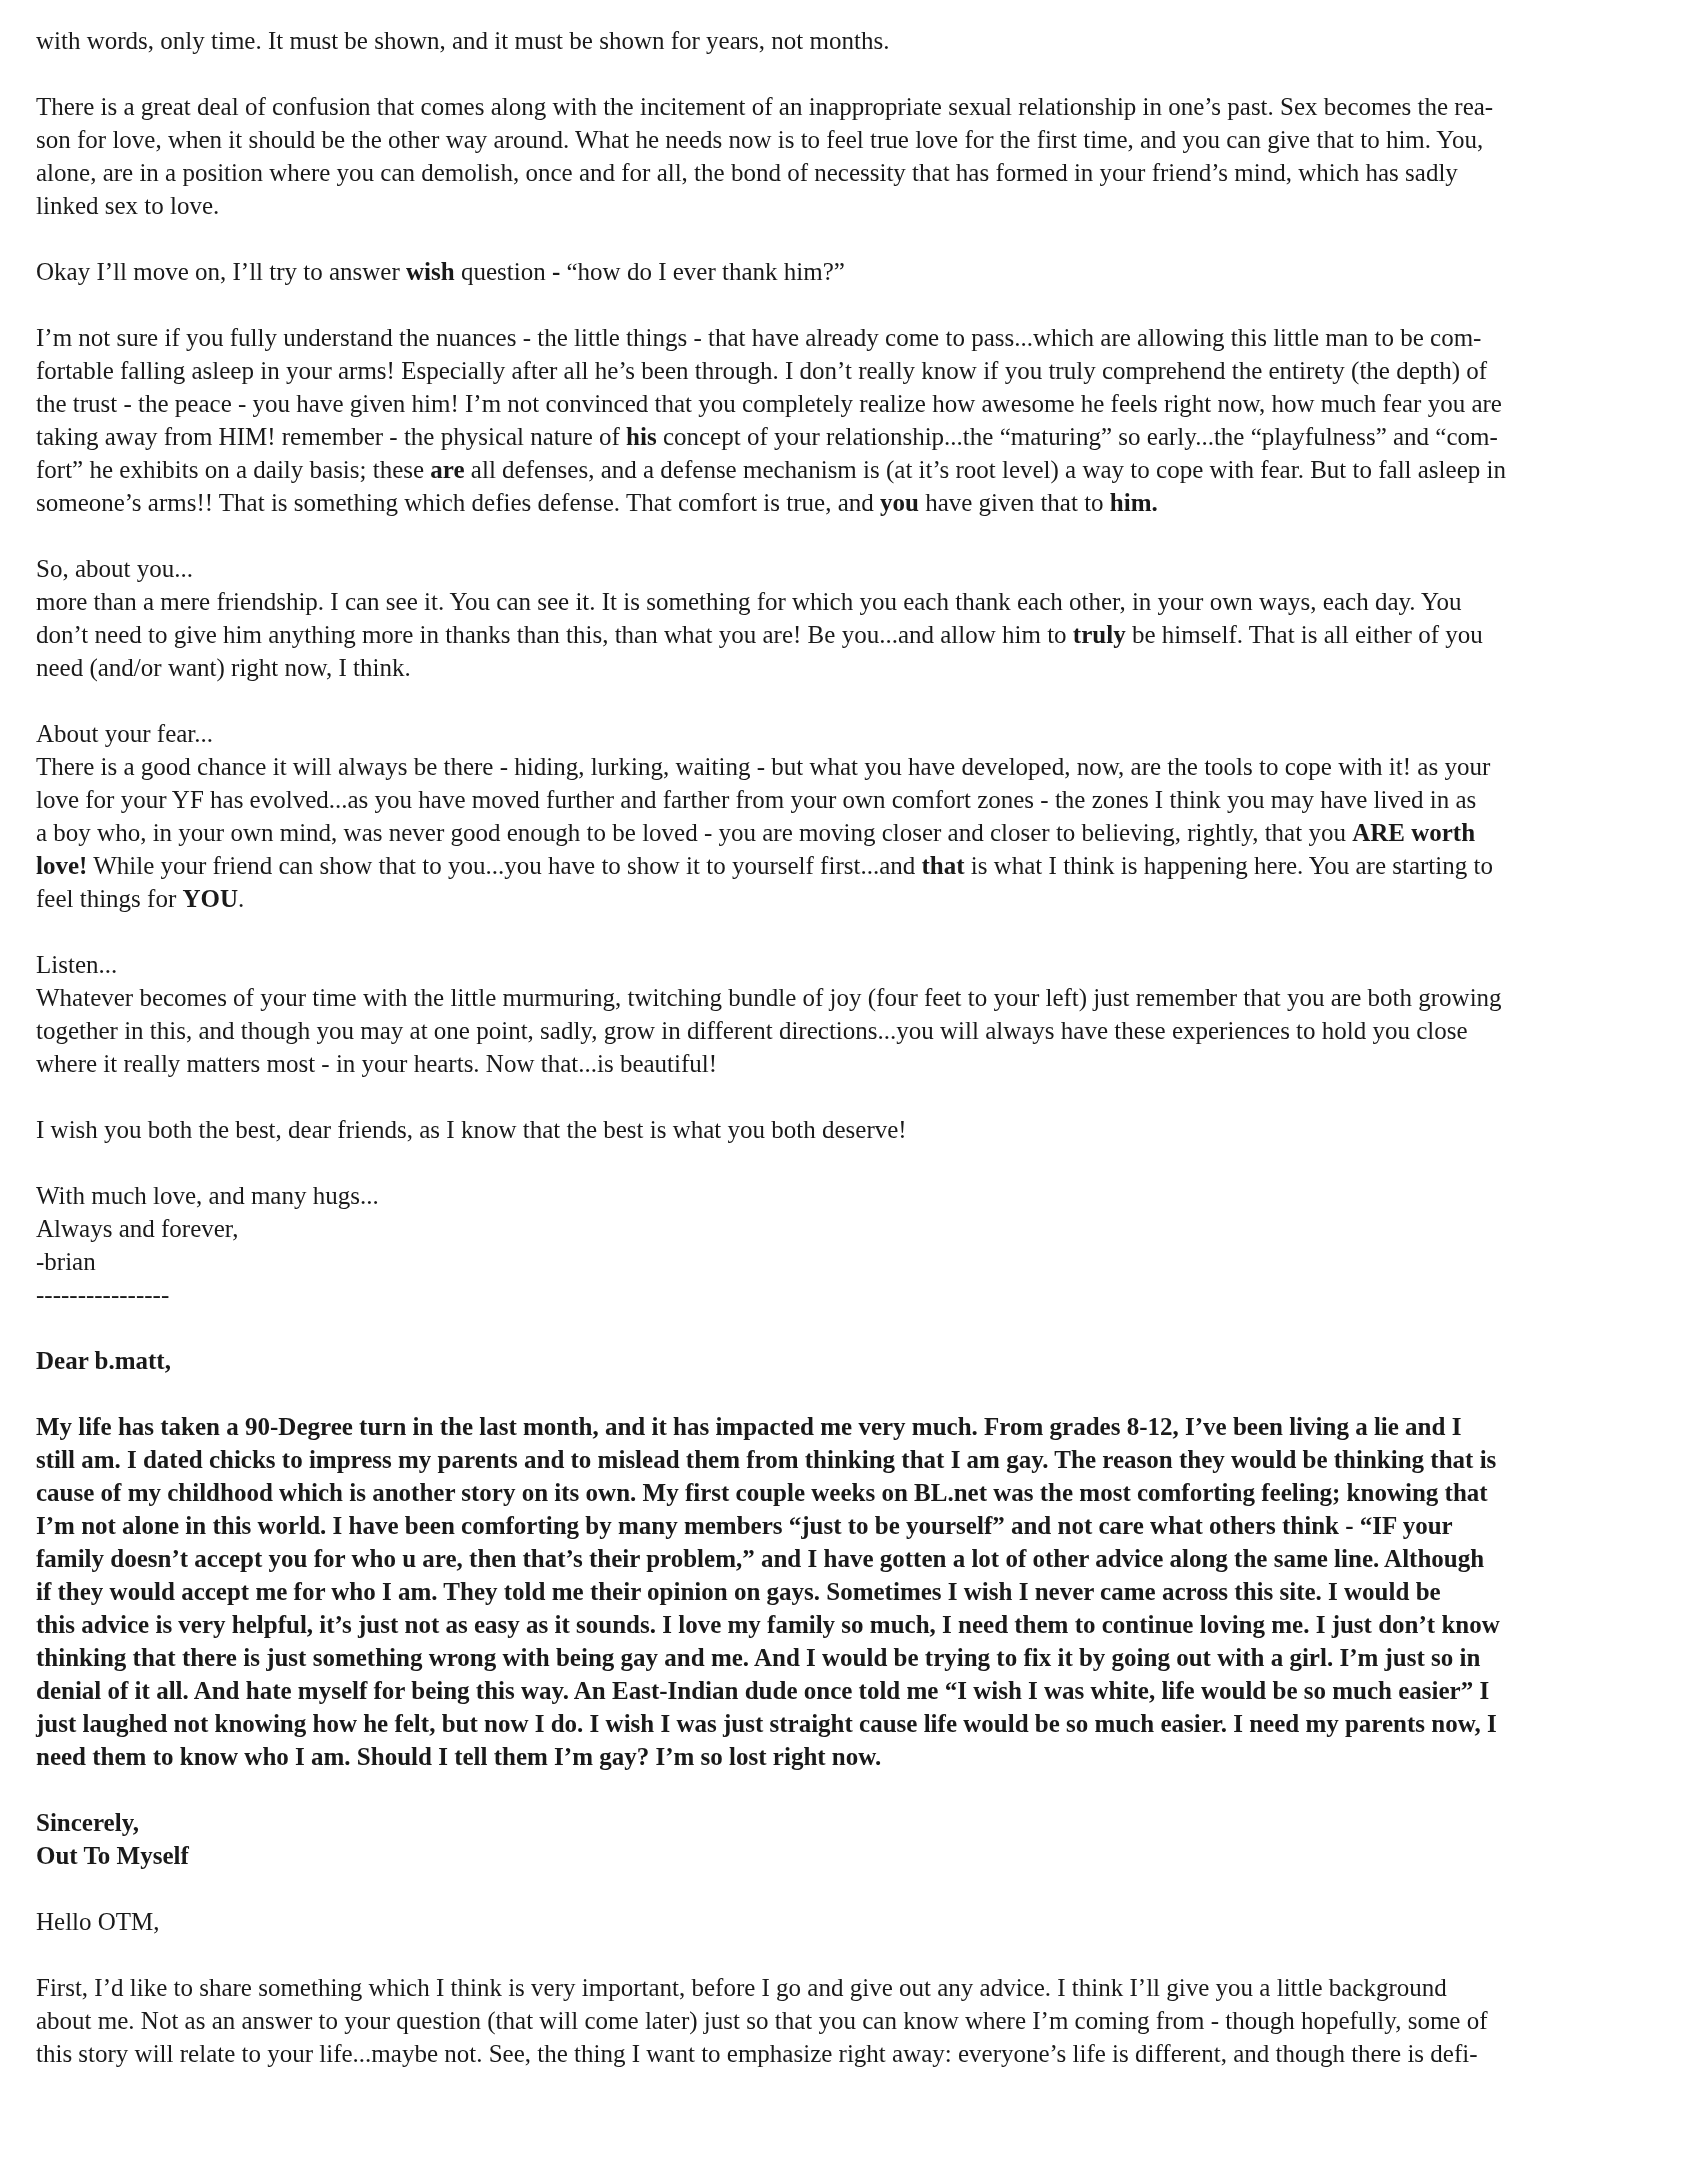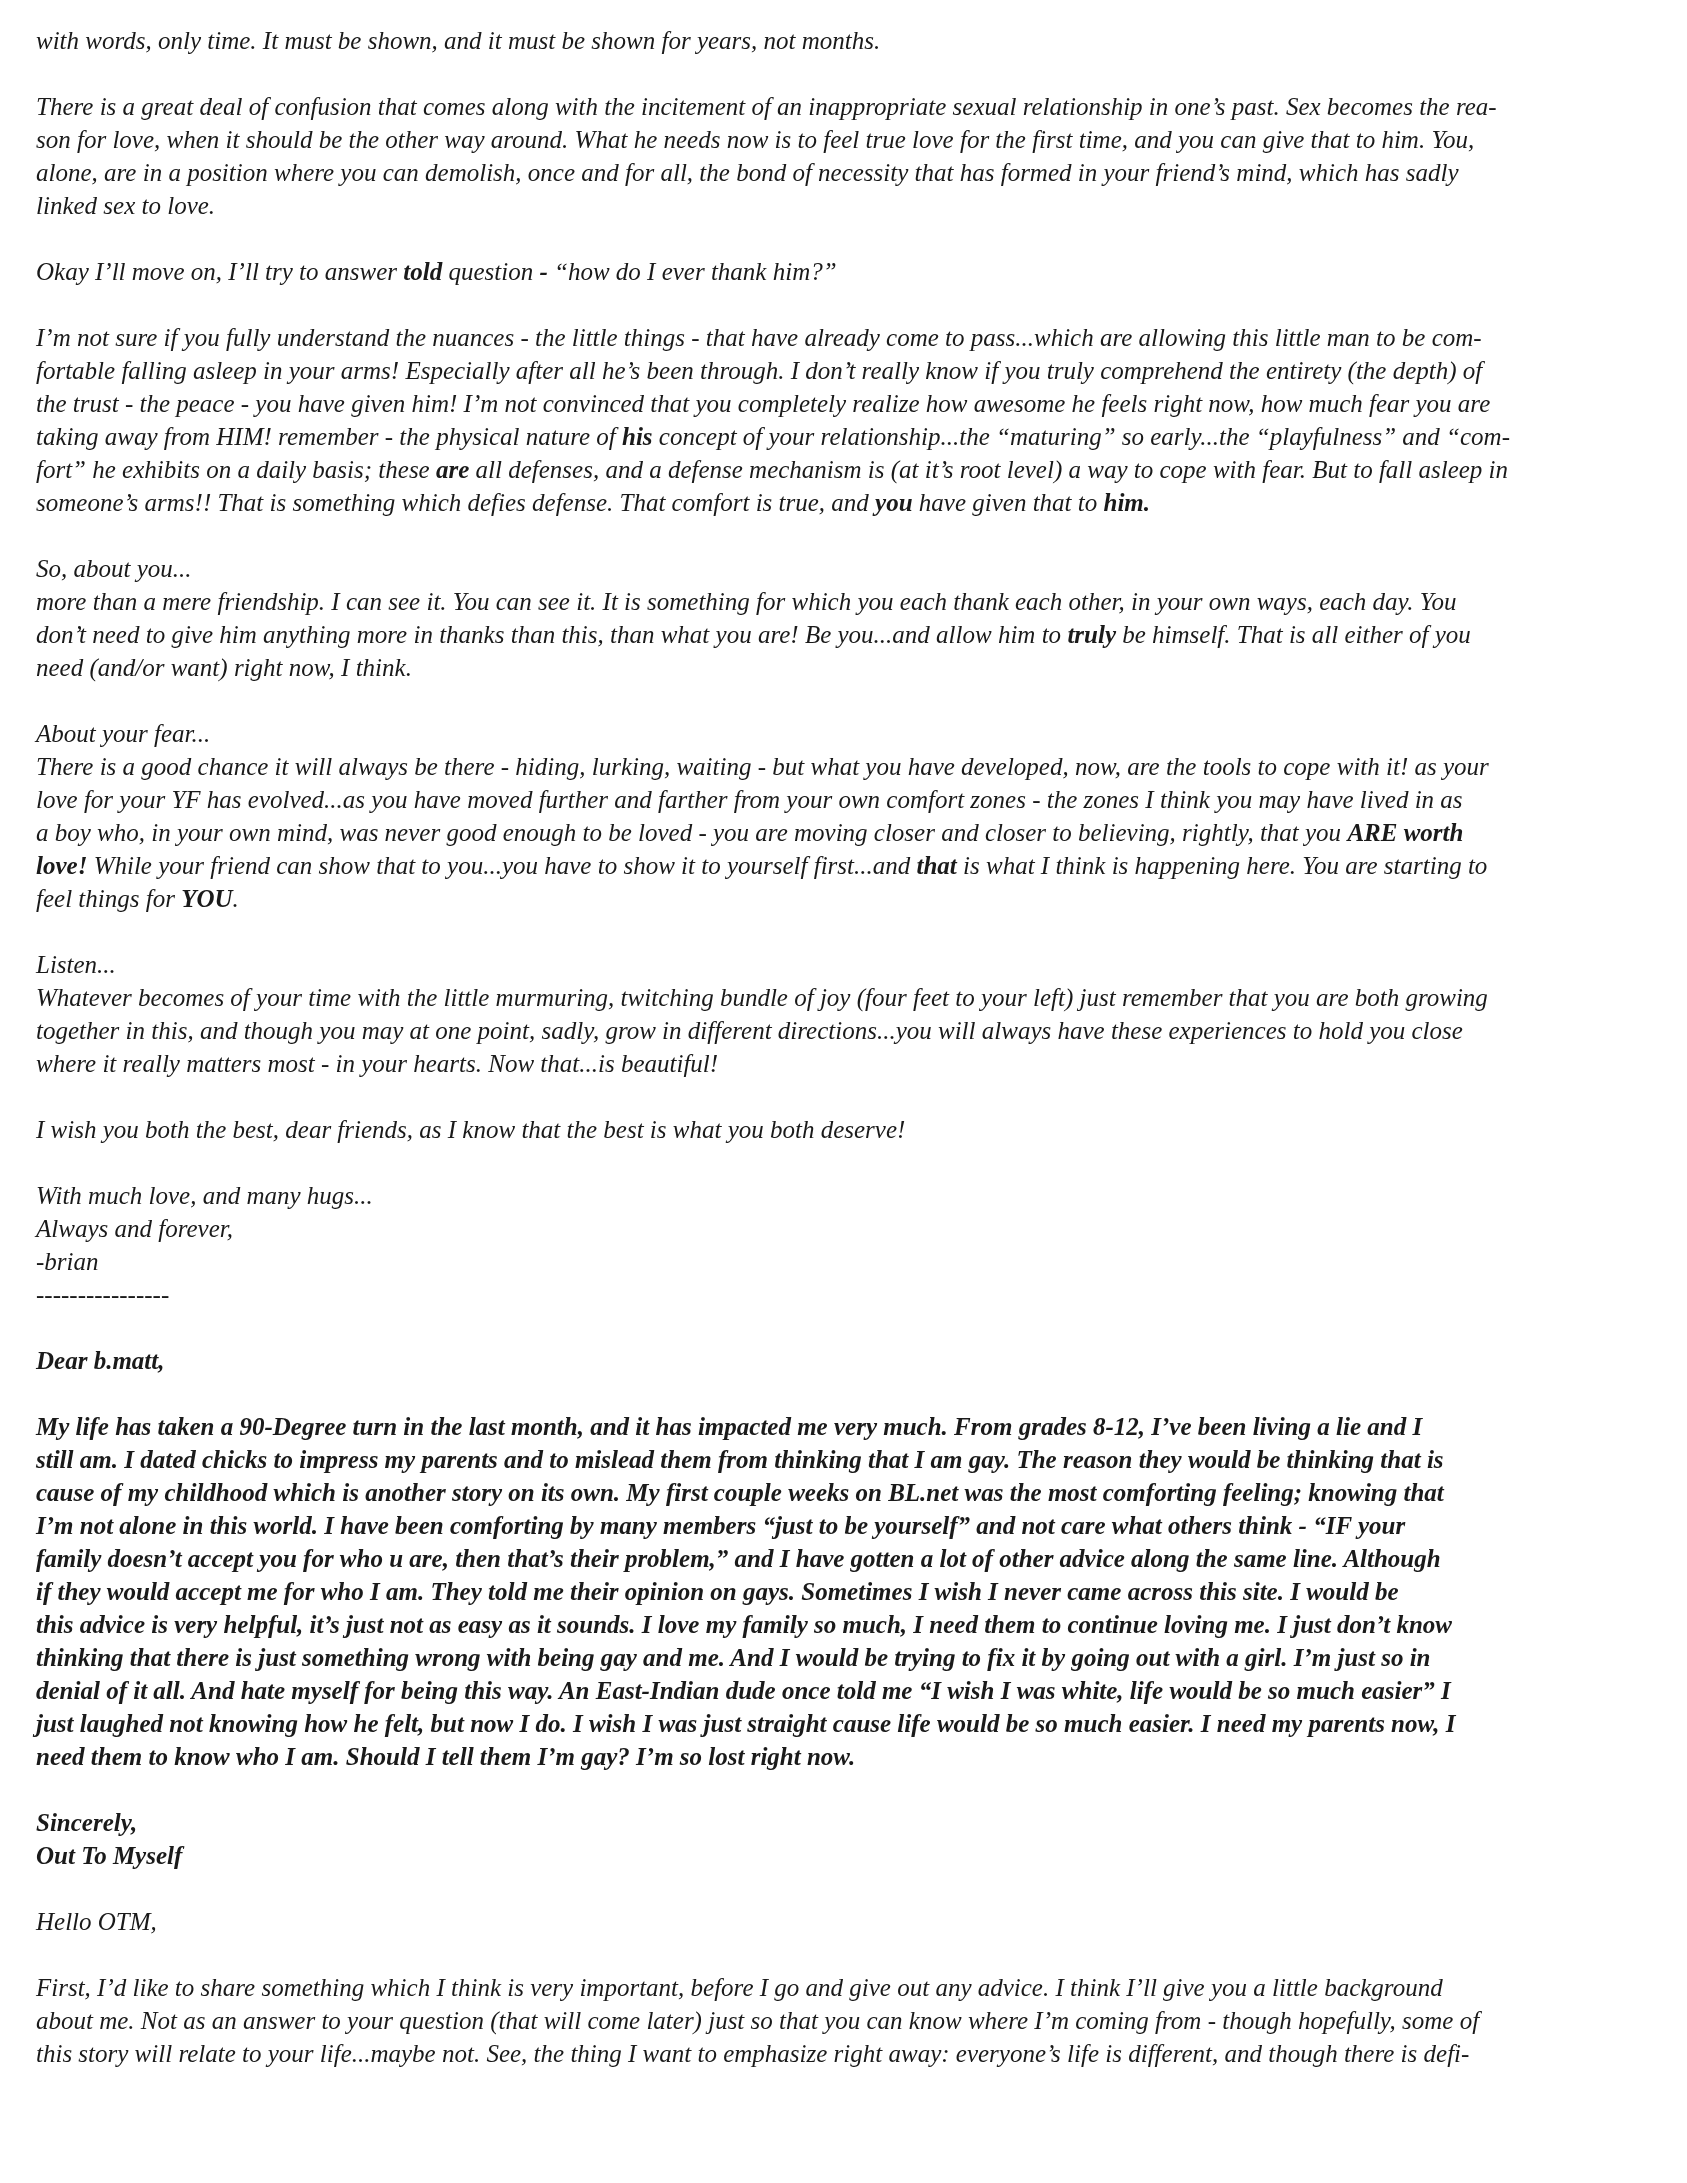--- a/index.html
+++ b/index.html
@@ -29,30 +29,30 @@
     transform-origin: 0 50%;
     white-space: pre;
   }
   .line-inner strong {
     font-weight: 700;
   }
 </style>
 </head>
 <body style="background: rgb(255, 255, 255);">
 
-<div class="page" style="color: rgb(26, 26, 26); font-style: italic;">
+<div class="page" style="color: rgb(26, 26, 26);">
   <div class="text-block">
       <div class="line"><span class="line-inner">with words, only time. It must be shown, and it must be shown for years, not months.</span></div>
       <div class="line"><span class="line-inner"></span></div>
       <div class="line"><span class="line-inner">There is a great deal of confusion that comes along with the incitement of an inappropriate sexual relationship in one’s past. Sex becomes the rea-</span></div>
       <div class="line"><span class="line-inner">son for love, when it should be the other way around. What he needs now is to feel true love for the first time, and you can give that to him. You,</span></div>
       <div class="line"><span class="line-inner">alone, are in a position where you can demolish, once and for all, the bond of necessity that has formed in your friend’s mind, which has sadly</span></div>
       <div class="line"><span class="line-inner">linked sex to love.</span></div>
       <div class="line"><span class="line-inner"></span></div>
-      <div class="line"><span class="line-inner">Okay I’ll move on, I’ll try to answer <strong>told</strong> question <strong>-</strong> “how do I ever thank him?”</span></div>
+      <div class="line"><span class="line-inner">Okay I’ll move on, I’ll try to answer <strong>wish</strong> question <strong>-</strong> “how do I ever thank him?”</span></div>
       <div class="line"><span class="line-inner"></span></div>
       <div class="line"><span class="line-inner">I’m not sure if you fully understand the nuances - the little things - that have already come to pass...which are allowing this little man to be com-</span></div>
       <div class="line"><span class="line-inner">fortable falling asleep in your arms! Especially after all he’s been through. I don’t really know if you truly comprehend the entirety (the depth) of</span></div>
       <div class="line"><span class="line-inner">the trust - the peace - you have given him! I’m not convinced that you completely realize how awesome he feels right now, how much fear you are</span></div>
       <div class="line"><span class="line-inner">taking away from HIM! remember - the physical nature of <strong>his</strong> concept of your relationship...the “maturing” so early...the “playfulness” and “com-</span></div>
       <div class="line"><span class="line-inner">fort” he exhibits on a daily basis; these <strong>are</strong> all defenses, and a defense mechanism is (at it’s root level) a way to cope with fear. But to fall asleep in</span></div>
       <div class="line"><span class="line-inner">someone’s arms!! That is something which defies defense. That comfort is true, and <strong>you</strong> have given that to <strong>him.</strong></span></div>
       <div class="line"><span class="line-inner"></span></div>
       <div class="line"><span class="line-inner">So, about you...</span></div>
       <div class="line"><span class="line-inner">more than a mere friendship. I can see it. You can see it. It is something for which you each thank each other, in your own ways, each day. You</span></div>

